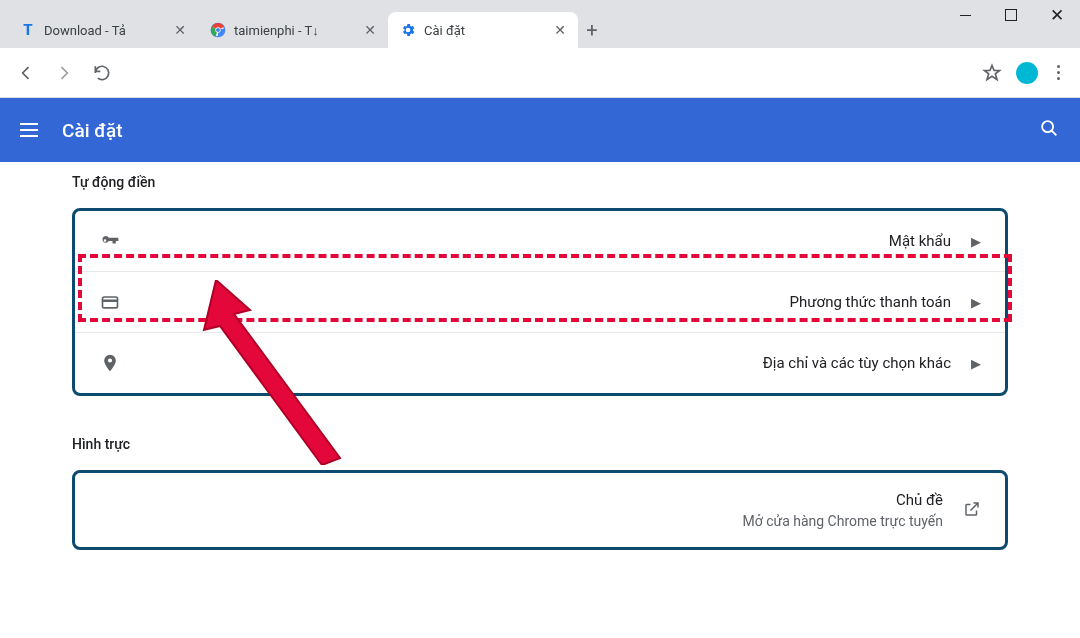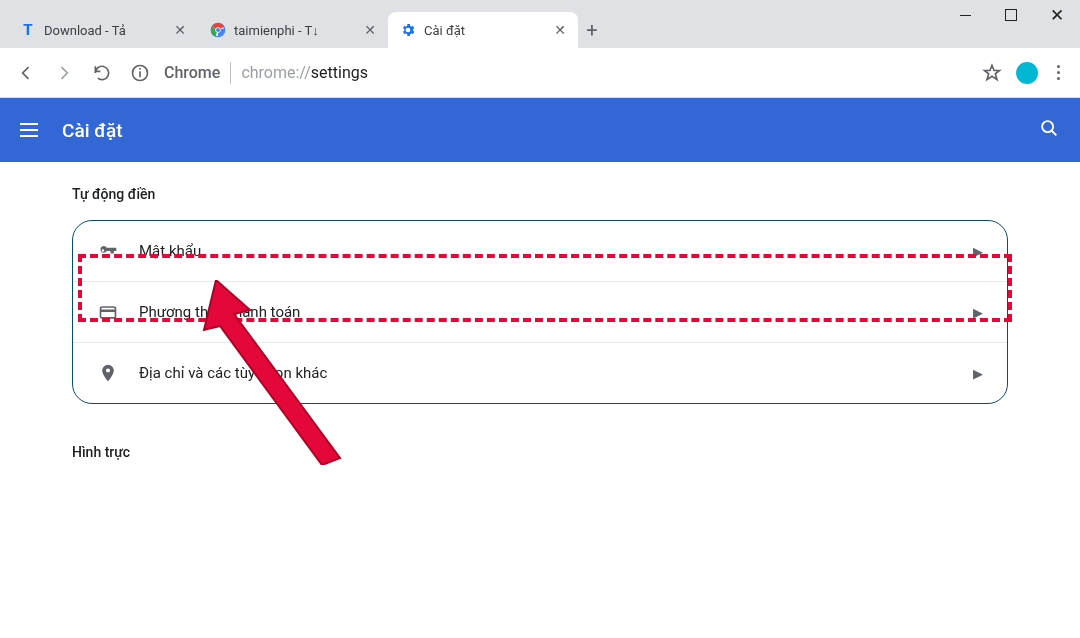--- a/index.html
+++ b/index.html
@@ -36,23 +36,23 @@
   .kebab span { width: 3px; height: 3px; background: #5f6368; border-radius: 50%; }
 
   
   .settings-header { background: #3367d6; color: #fff; height: 64px; display: flex; align-items: center; padding: 0 20px; gap: 24px; }
   .hamburger { display: flex; flex-direction: column; gap: 4px; }
   .hamburger span { width: 18px; height: 2px; background: #fff; }
   .settings-title { font-size: 19px; font-weight: 500; }
   .search-btn { margin-left: auto; }
 
   
-  .content { padding: 24px 72px; }
+  .content { padding: 12px 72px; }
   .section-title { font-size: 14px; color: #202124; margin-bottom: 18px; font-weight: 500; }
-  .card { border: 1px solid #0c4a6e; border-radius: 20px; background: #fff; margin-bottom: 40px; }
+  .card { border: 3px solid #0c4a6e; border-radius: 8px; background: #fff; margin-bottom: 40px; text-align: right; }
   .row { display: flex; align-items: center; padding: 20px 24px; gap: 20px; color: #202124; font-size: 15px; position: relative; }
   .row + .row { border-top: 1px solid #e8eaed; }
   .row-icon { width: 22px; color: #5f6368; display: flex; align-items: center; justify-content: center; }
   .row-icon svg { width: 20px; height: 20px; fill: #5f6368; }
   .row-label { flex: 1; }
   .row-sub { font-size: 14px; color: #5f6368; margin-top: 4px; }
   .row-titleblock { display: flex; flex-direction: column; flex: 1; }
   .chev { color: #5f6368; font-size: 13px; }
 
   
@@ -115,32 +115,20 @@
   <div class="nav-icon">
     <svg viewBox="0 0 24 24" fill="none" stroke="#9aa0a6" stroke-width="2">
         <path d="M9 5l7 7-7 7"></path>
       </svg>
   </div>
   <div class="nav-icon">
     <svg viewBox="0 0 24 24" fill="none" stroke="#5f6368" stroke-width="2">
         <path d="M4 12a8 8 0 1 1 3 6.2M4 4v6h6"></path>
       </svg>
   </div>
-  <div class="addr">
-    <span class="nav-icon">
-      <svg viewBox="0 0 24 24" fill="#5f6368">
-          <circle cx="12" cy="12" r="9" fill="none" stroke="#5f6368" stroke-width="2"></circle>
-          <rect x="11" y="10" width="2" height="7"></rect>
-          <rect x="11" y="6" width="2" height="2"></rect>
-        </svg>
-    </span>
-    <span class="chrome-label">Chrome</span>
-    <span class="sep"></span>
-    <span class="addr-text"><span>chrome://</span><span class="path">settings</span></span>
-  </div>
   <div class="nav-icon star">
     <svg viewBox="0 0 24 24" fill="none" stroke="#5f6368" stroke-width="2">
         <path d="M12 3l2.5 6H21l-5 4 2 7-6-4-6 4 2-7-5-4h6.5z"></path>
       </svg>
   </div>
   <div class="avatar"></div>
   <div class="kebab">
       <span></span>
       <span></span>
       <span></span>
@@ -192,20 +180,33 @@
             <path d="M12 2a7 7 0 0 0-7 7c0 5 7 13 7 13s7-8 7-13a7 7 0 0 0-7-7zm0 9.5A2.5 2.5 0 1 1 14.5 9 2.5 2.5 0 0 1 12 11.5z"></path>
           </svg>
       </span>
       <span class="row-label">Địa chỉ và các tùy chọn khác</span>
       <span class="chev">▶</span>
     </div>
   </div>
 
   <div class="section-title">Hình trực</div>
 
+  <div class="card" style="margin-bottom:0;">
+    <div class="row" style="padding:18px 24px;">
+      <div class="row-titleblock">
+        <span>Chủ đề</span>
+        <span class="row-sub">Mở cửa hàng Chrome trực tuyến</span>
+      </div>
+      <span class="chev">
+        <svg viewBox="0 0 24 24" width="18" height="18" fill="none" stroke="#5f6368" stroke-width="2">
+            <path d="M14 4h6v6M20 4L10 14M18 14v5a1 1 0 0 1-1 1H5a1 1 0 0 1-1-1V7a1 1 0 0 1 1-1h5"></path>
+          </svg>
+      </span>
+    </div>
+  </div>
 
 </div>
 
 <div class="highlight-box" style="left:78px; top:254px; width:934px; height:68px;"></div>
 
 <svg class="arrow-svg" style="left:190px; top:280px; width:180px; height:185px;" viewBox="0 0 180 185">
   <defs></defs>
   <polygon points="26,0 60,30 44,34 150,178 132,185 30,46 14,50" fill="#e3073a" stroke="#b00026" stroke-width="2"></polygon>
 </svg>
 

